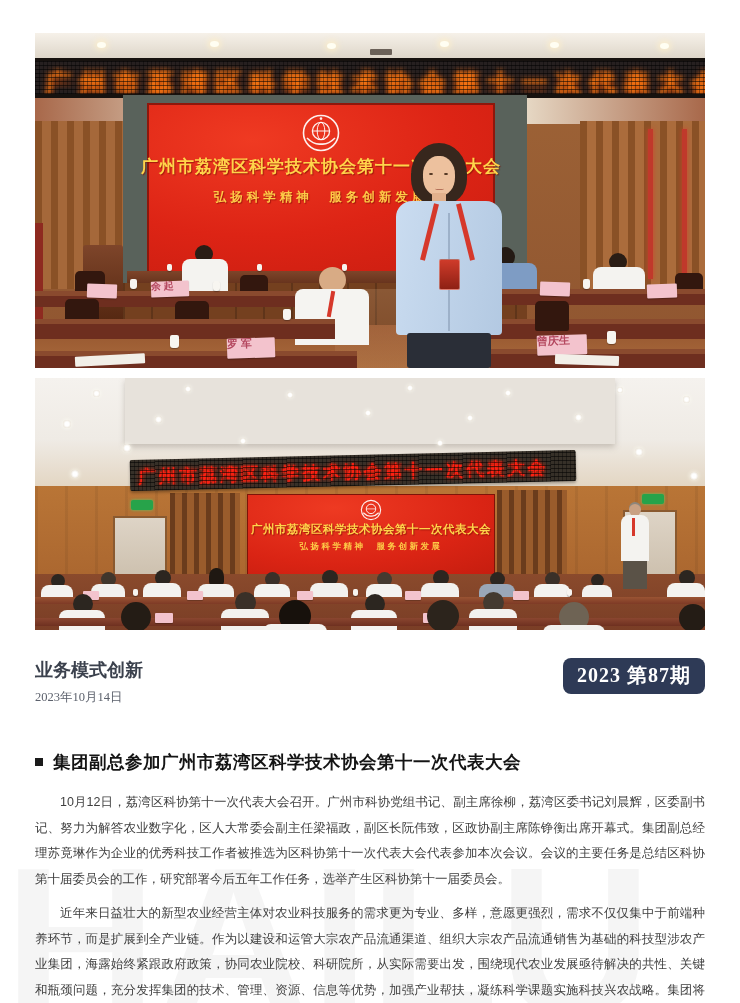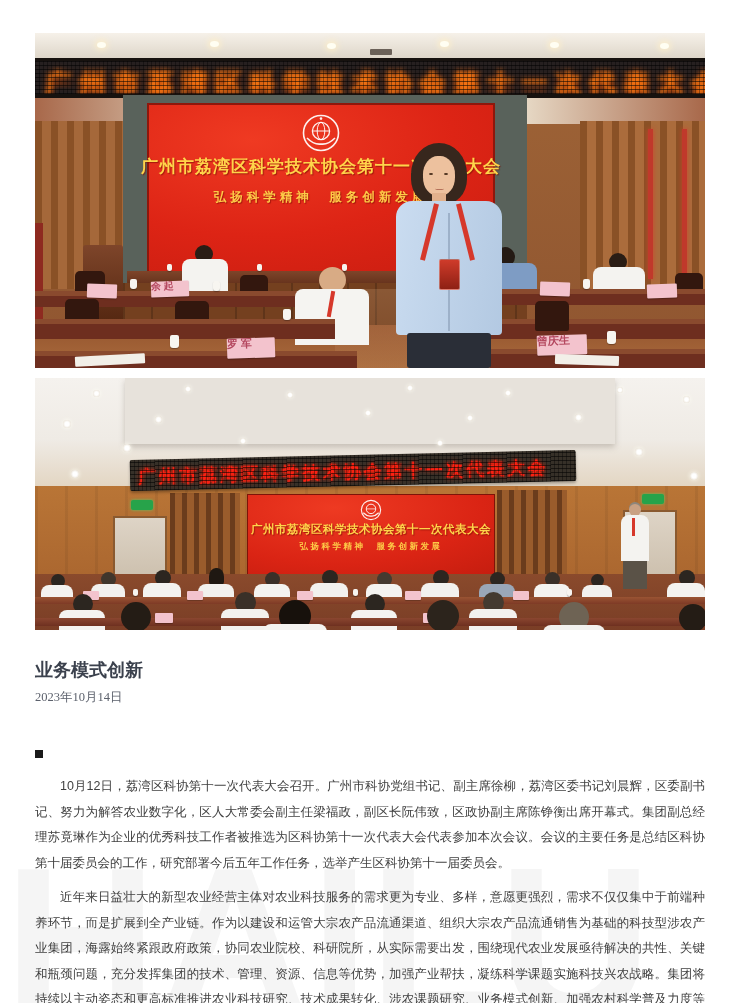--- a/index.html
+++ b/index.html
@@ -344,22 +344,24 @@
     <i class="head" style="left:524px;top:224px;width:30px;height:30px;background:#6e6354;"></i>
     <i class="shirt" style="left:508px;top:247px;width:62px;height:9px;background:#f2f1ee"></i>
     <i class="head" style="left:644px;top:226px;width:28px;height:28px;background:#241c15"></i>
   </figure>
 
   <div class="meta-row">
     <div>
       <div class="dept">业务模式创新</div>
       <div class="pdate">2023年10月14日</div>
     </div>
+    <div class="issue-badge">2023 第87期</div>
   </div>
 
   <h1 class="headline">
     <span class="bullet"></span>
+    <span>集团副总参加广州市荔湾区科学技术协会第十一次代表大会</span>
   </h1>
 
   <p class="body-text">10月12日，荔湾区科协第十一次代表大会召开。广州市科协党组书记、副主席徐柳，荔湾区委书记刘晨辉，区委副书记、努力为解答农业数字化，区人大常委会副主任梁福政，副区长阮伟致，区政协副主席陈铮衡出席开幕式。集团副总经理苏竟琳作为企业的优秀科技工作者被推选为区科协第十一次代表大会代表参加本次会议。会议的主要任务是总结区科协第十届委员会的工作，研究部署今后五年工作任务，选举产生区科协第十一届委员会。</p>
   <p class="body-text">近年来日益壮大的新型农业经营主体对农业科技服务的需求更为专业、多样，意愿更强烈，需求不仅仅集中于前端种养环节，而是扩展到全产业链。作为以建设和运管大宗农产品流通渠道、组织大宗农产品流通销售为基础的科技型涉农产业集团，海露始终紧跟政府政策，协同农业院校、科研院所，从实际需要出发，围绕现代农业发展亟待解决的共性、关键和瓶颈问题，充分发挥集团的技术、管理、资源、信息等优势，加强产业帮扶，凝练科学课题实施科技兴农战略。集团将持续以主动姿态和更高标准推进农业科技研究、技术成果转化、涉农课题研究、业务模式创新、加强农村科学普及力度等方面工作，努力为解答农业数字化、市场经济信息等专业领域的新农业技术问题贡献智慧和方案，助力全面推进乡村振兴、实现农业农村现代化。</p>
 
 </div>
 
 </body></html>

